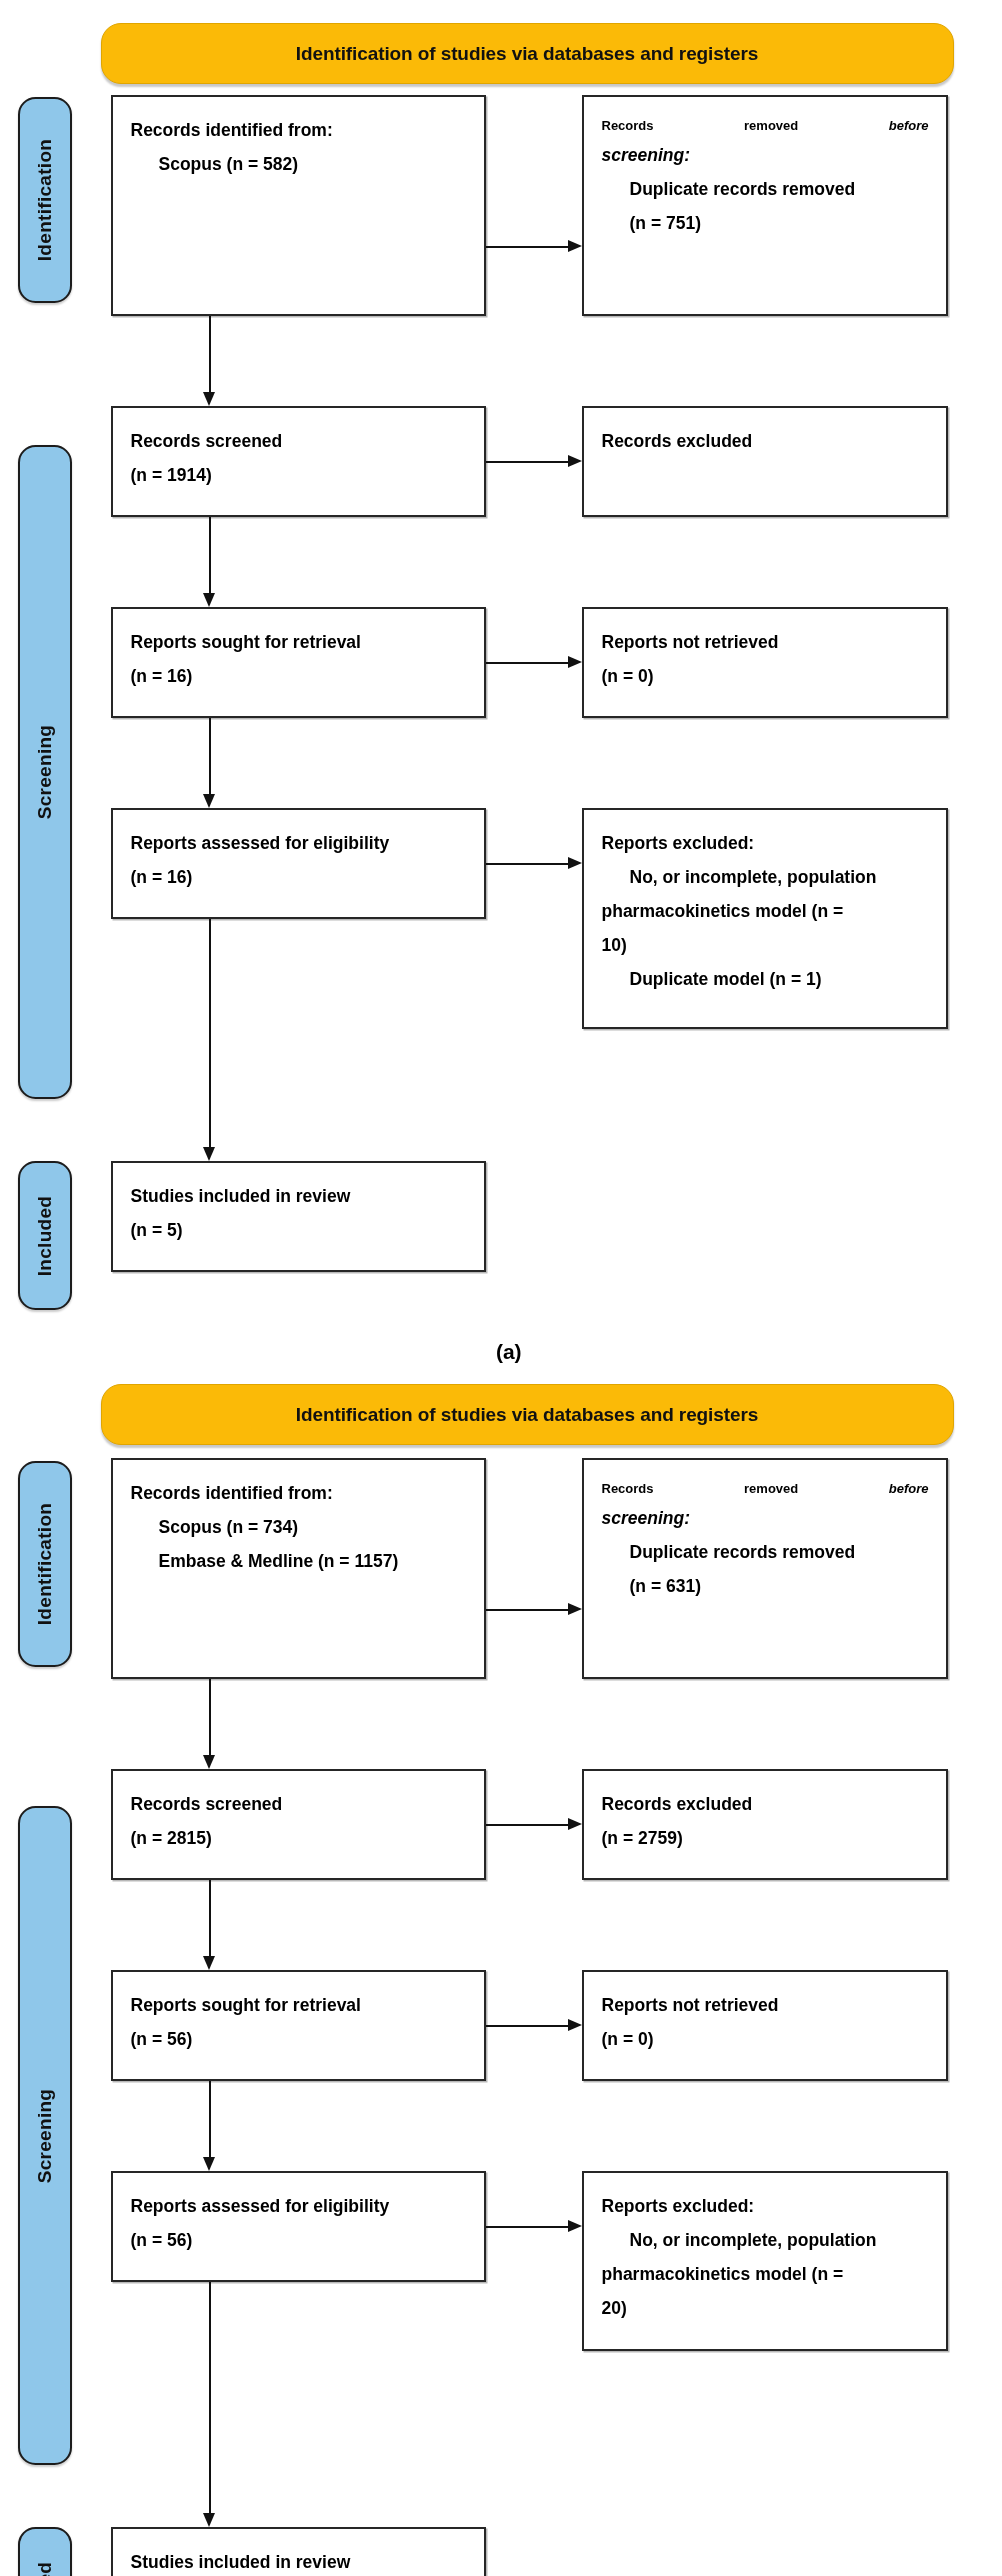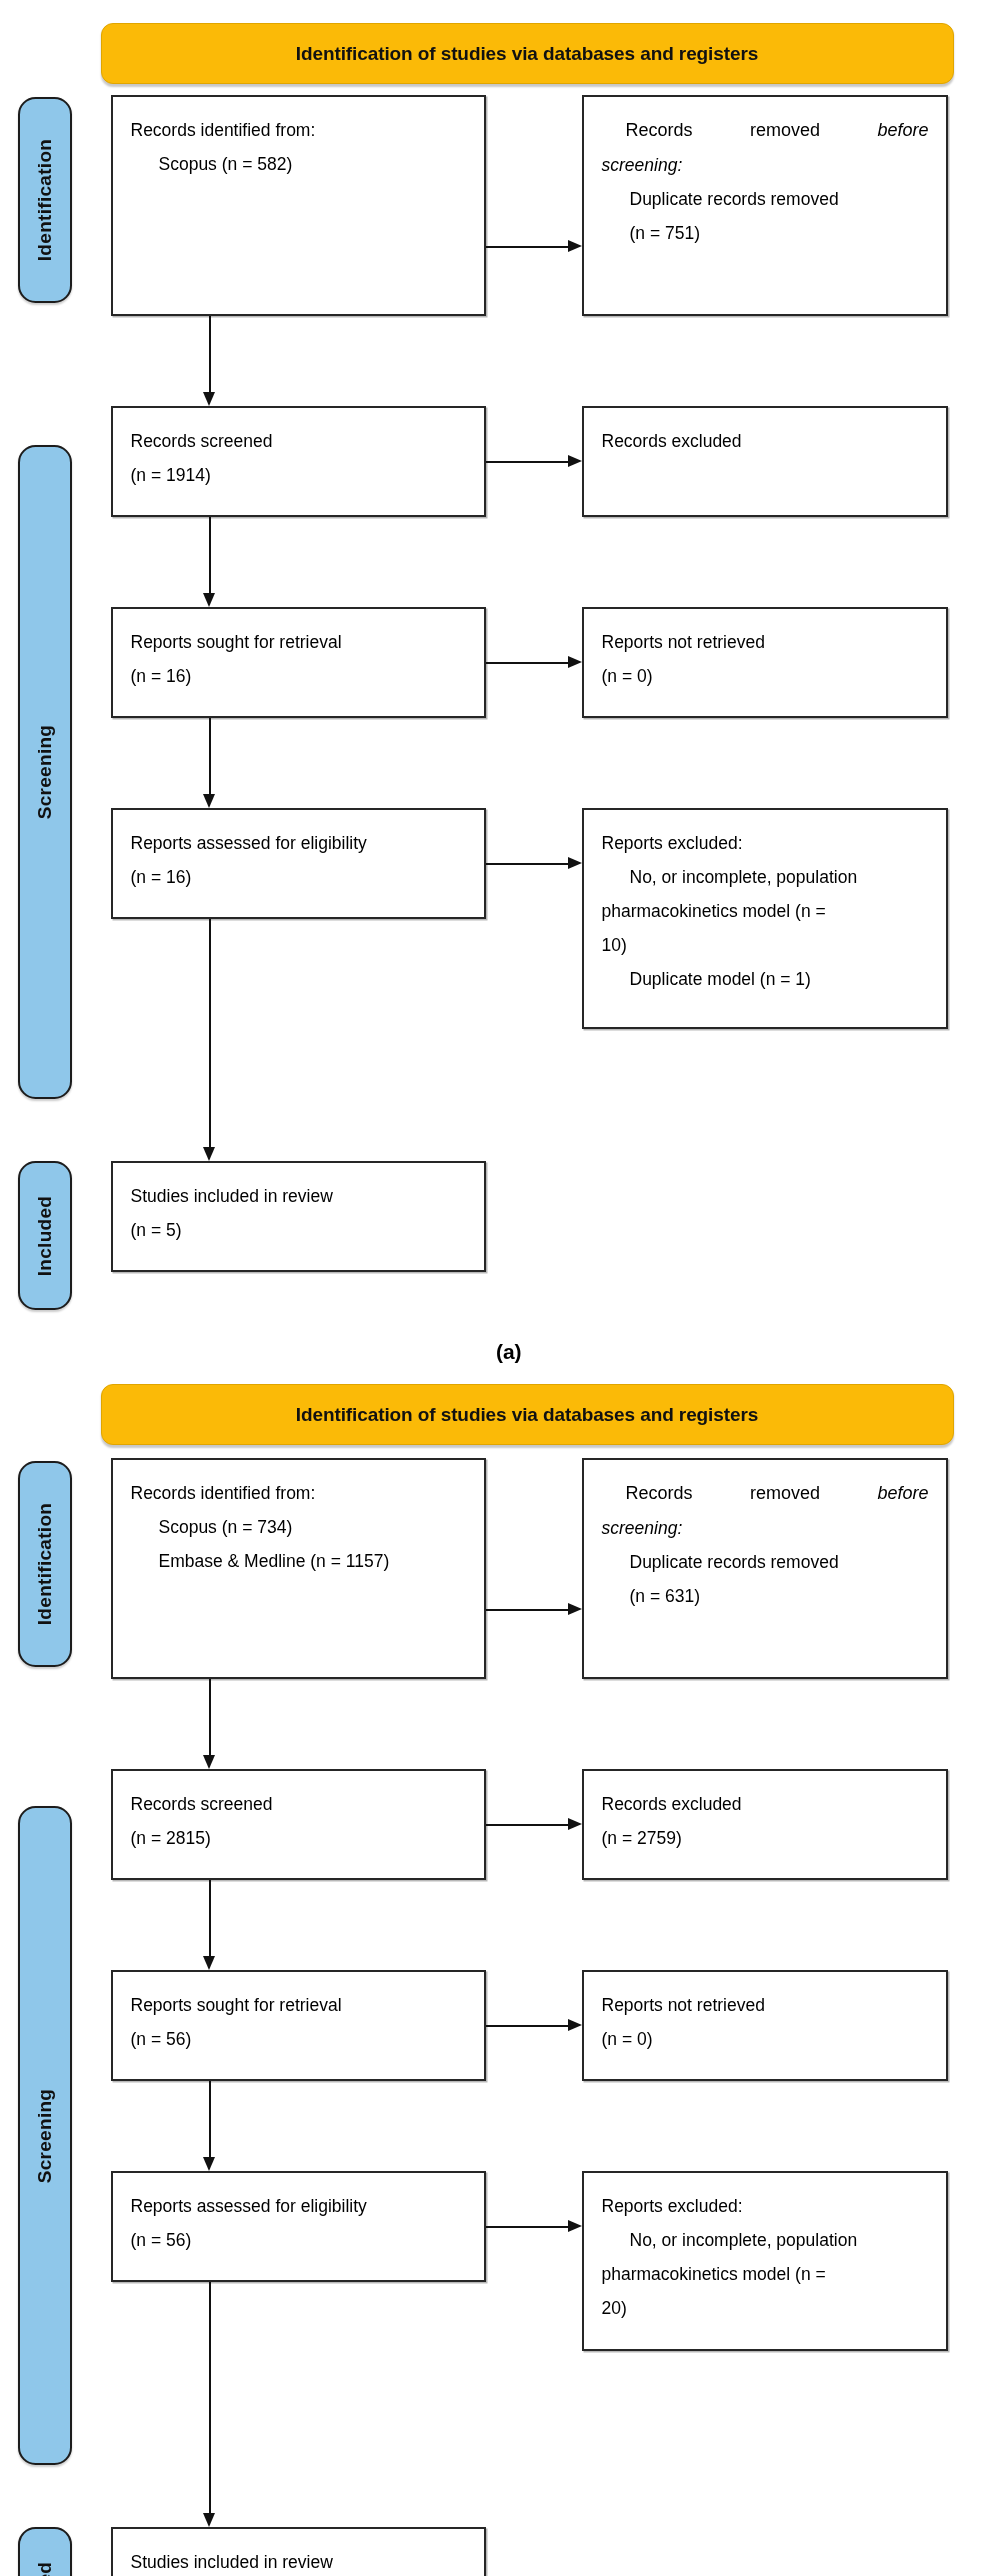--- a/index.html
+++ b/index.html
@@ -30,21 +30,21 @@
   .banner-row {
     display: flex;
     justify-content: center;
     padding-top: 23px;
   }
   .banner {
     width: 853px;
     margin-left: 52px;
     height: 61px;
     background: #FBBA07;
-    border-radius: 12px;
+    border-radius: 20px;
     border: 1px solid #e0a500;
     box-shadow: 0 2.1px 2.1px rgba(0,0,0,0.22);
     display: flex;
     align-items: center;
     justify-content: center;
     font-weight: bold;
     font-size: 19px;
     letter-spacing: -0.1px;
     color: #111;
   }
@@ -77,34 +77,34 @@
     color: #111;
   }
 
   
   .box {
     position: absolute;
     background: #ffffff;
     border: 2.1px solid #262626;
     box-shadow: 1.5px 1.5px 0 rgba(0,0,0,0.28);
     padding: 15.5px 17.5px 12.4px 17.5px;
+    font-weight: bold;
   }
   .box .line {
     font-size: 17.5px;
     line-height: 1.95;
     white-space: nowrap;
   }
   .box .indent { padding-left: 28px; }
   .box .just {
     text-align: justify;
     text-align-last: justify;
     white-space: normal;
     line-height: 1.95;
-    font-size: 18px;
-    margin-left: 24px;
+    font-size: 13px;
   }
   .box .ital { font-style: italic; }
 
   
   .arrow-v, .arrow-h {
     position: absolute;
   }
   .arrow-v .shaft {
     position: absolute;
     left: 50%;

